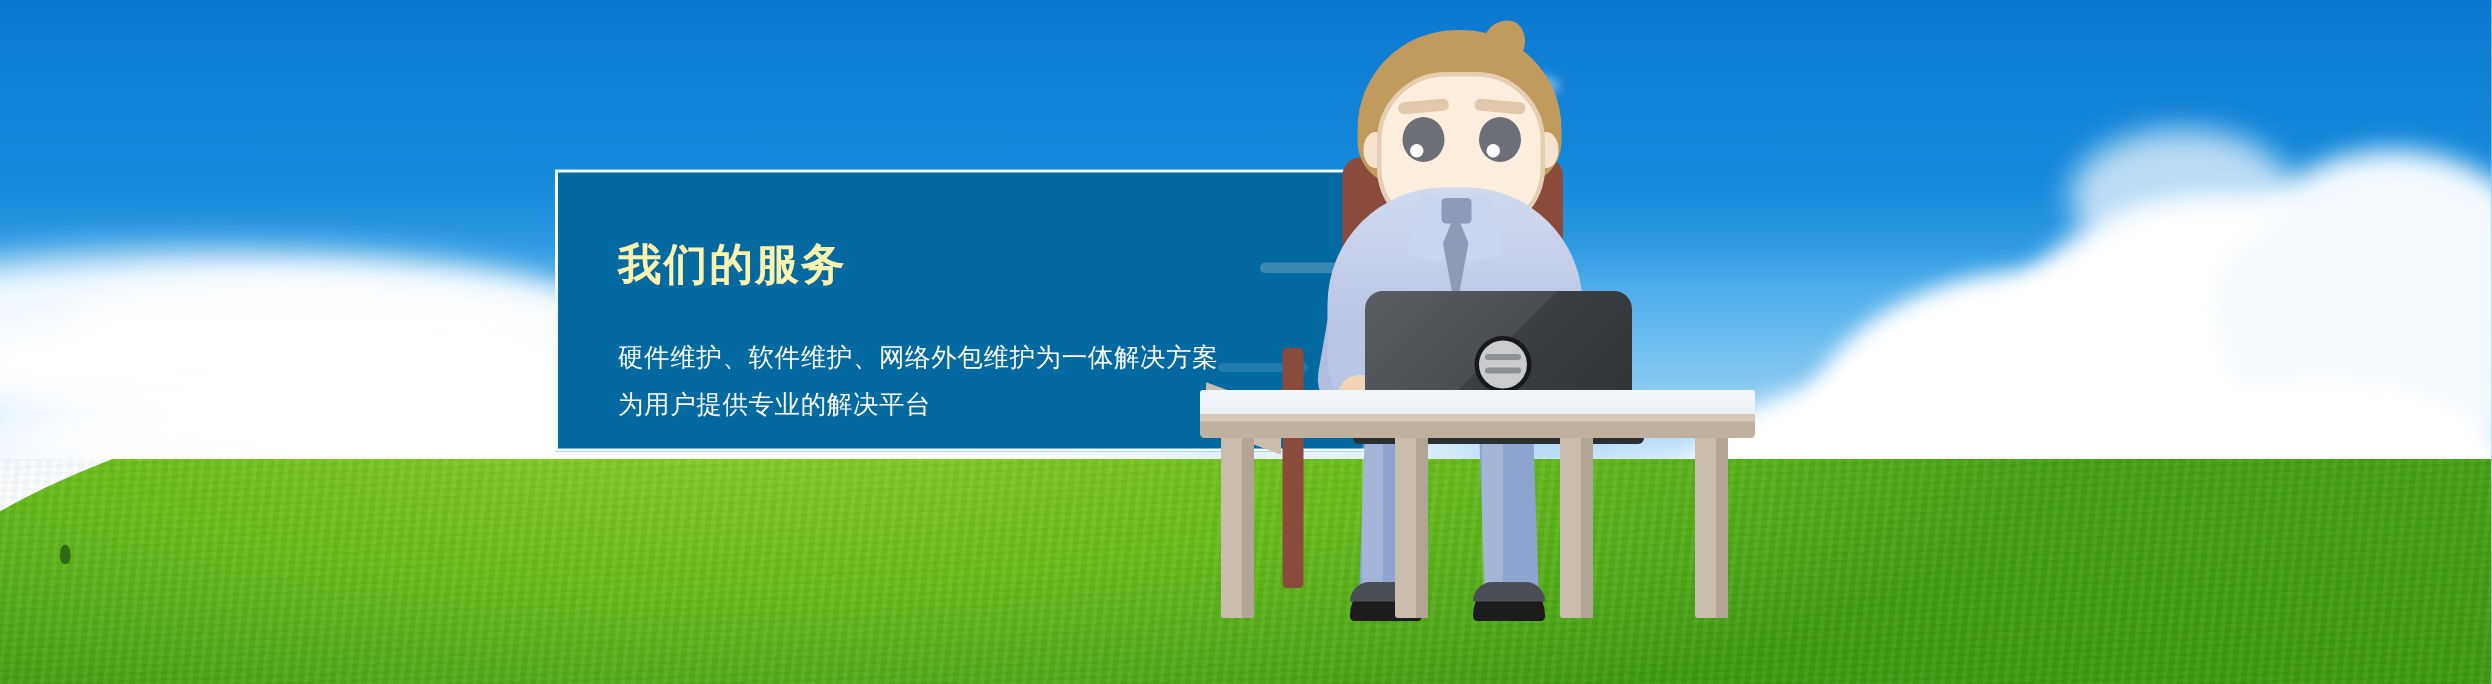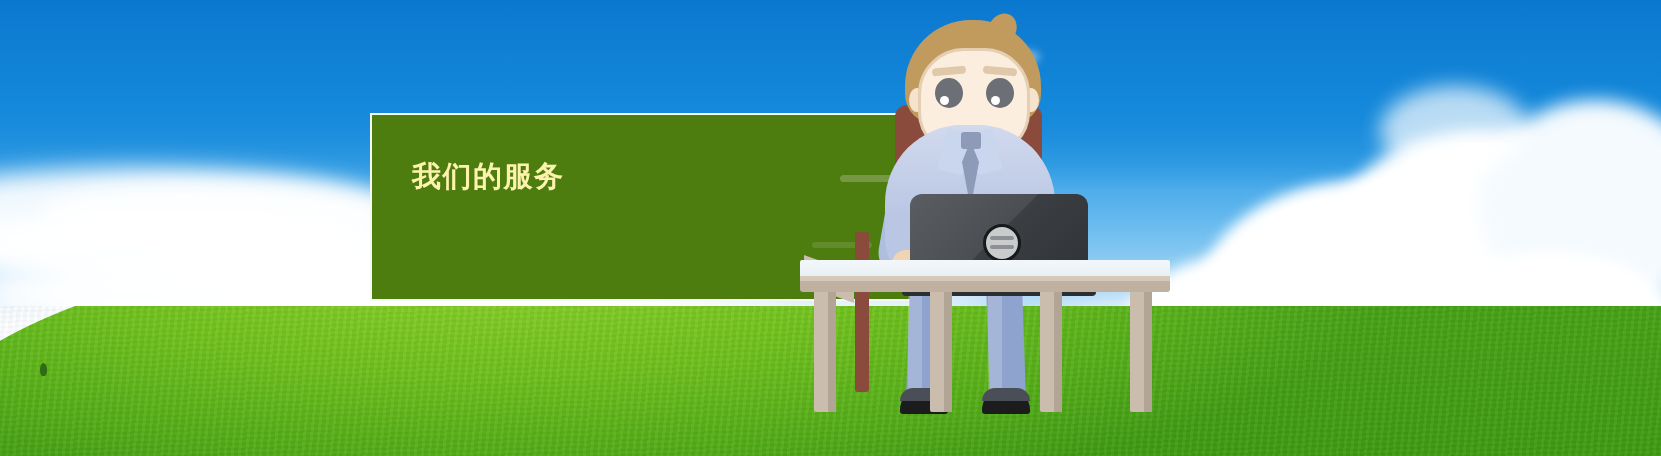--- a/index.html
+++ b/index.html
@@ -96,21 +96,21 @@
   .tree{
     position:absolute; left:40px; top:57px; width:7px; height:13px;
     background:#2f6b14; border-radius:50% 50% 40% 40%;
   }
 
   
   .panel{
     position:absolute;
     left:370px; top:113px;
     width:580px; height:188px;
-    background:#4d7c0f;
+    background:#0369a1;
     border-left:2px solid rgba(255,255,255,.95);
     border-top:2px solid rgba(255,255,255,.95);
     border-bottom:2px solid rgba(255,255,255,.95);
     box-sizing:border-box;
   }
   .panel-title{
     position:absolute; left:40px; top:42px;
     color:#fdf3ad;
     font-size:29px;
     font-weight:bold;
@@ -344,20 +344,24 @@
   </div>
 
   <div class="panel">
     <div class="deco deco-line"></div>
     <div class="deco deco-d1"></div>
     <div class="deco deco-d2"></div>
     <div class="deco deco-d3"></div>
 
     <div class="panel-title">我们的服务</div>
 
+    <div class="panel-sub">
+      <div>硬件维护、软件维护、网络外包维护为一体解决方案</div>
+      <div>为用户提供专业的解决平台</div>
+    </div>
   </div>
 
   <div class="scene">
 
     <div class="chair-leg"></div>
     <div class="chair-back"></div>
     <div class="chair-back2"></div>
 
     <div class="leg-l"></div>
     <div class="leg-sh-l"></div>

